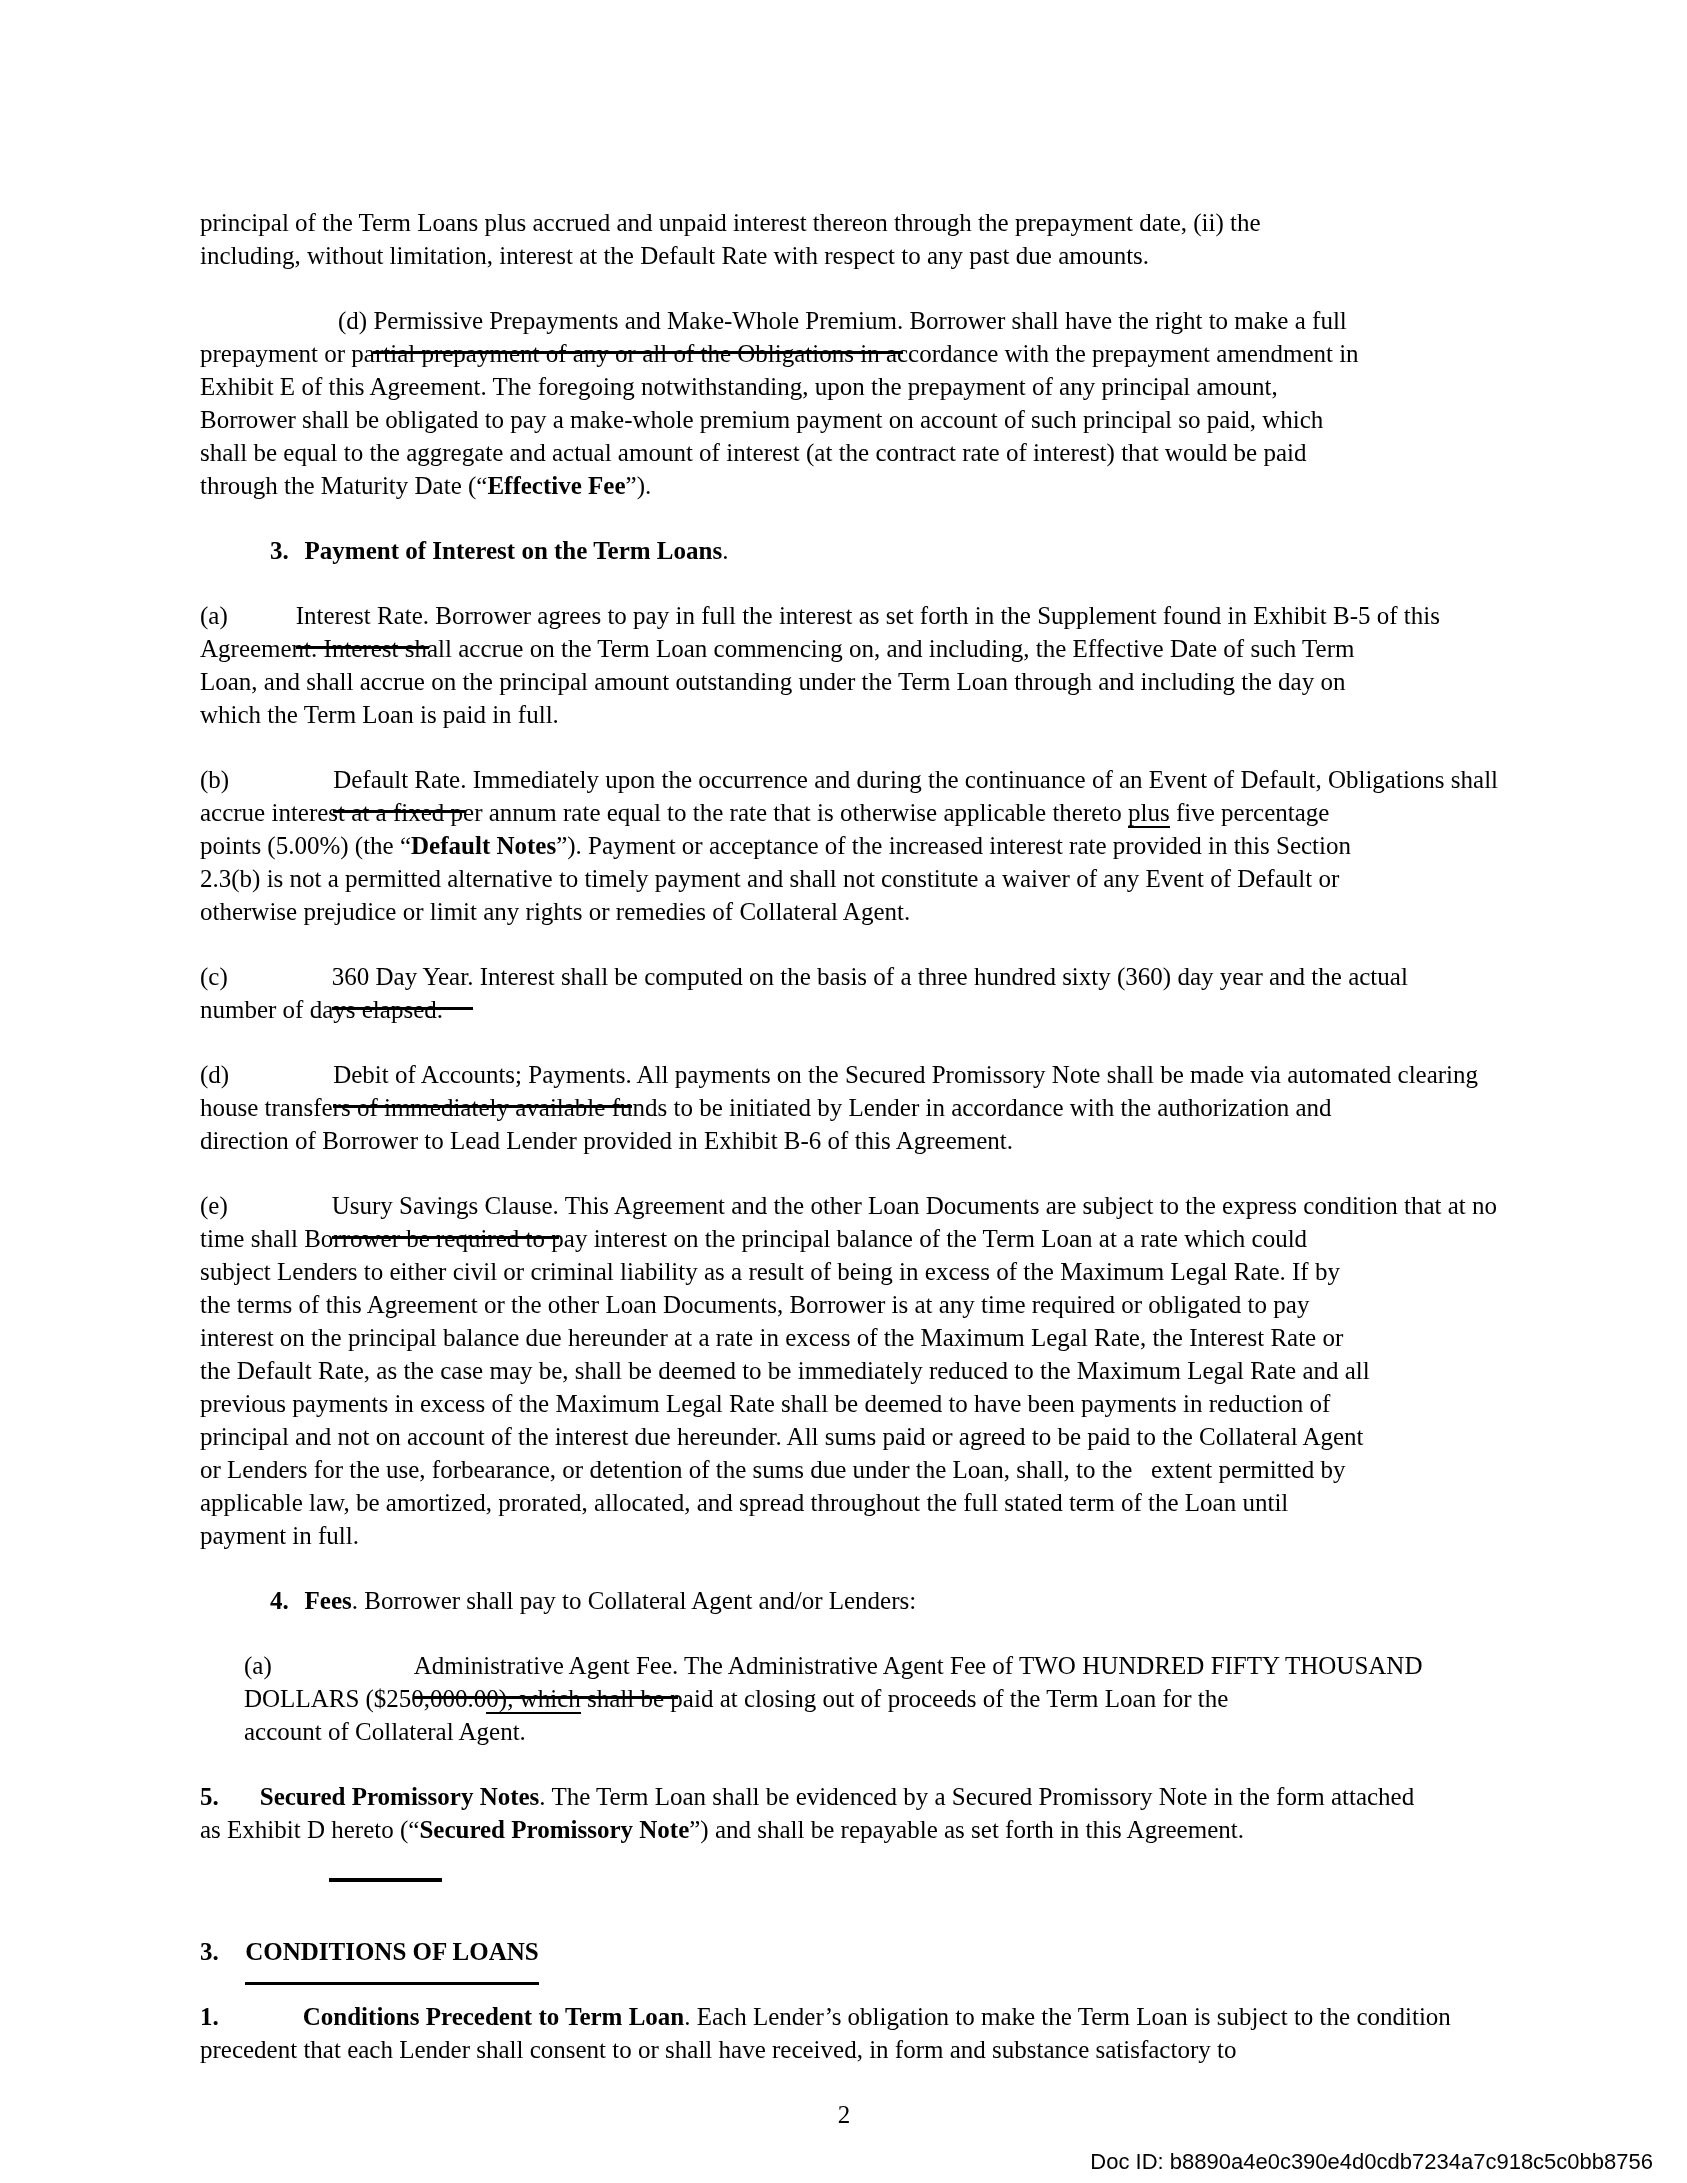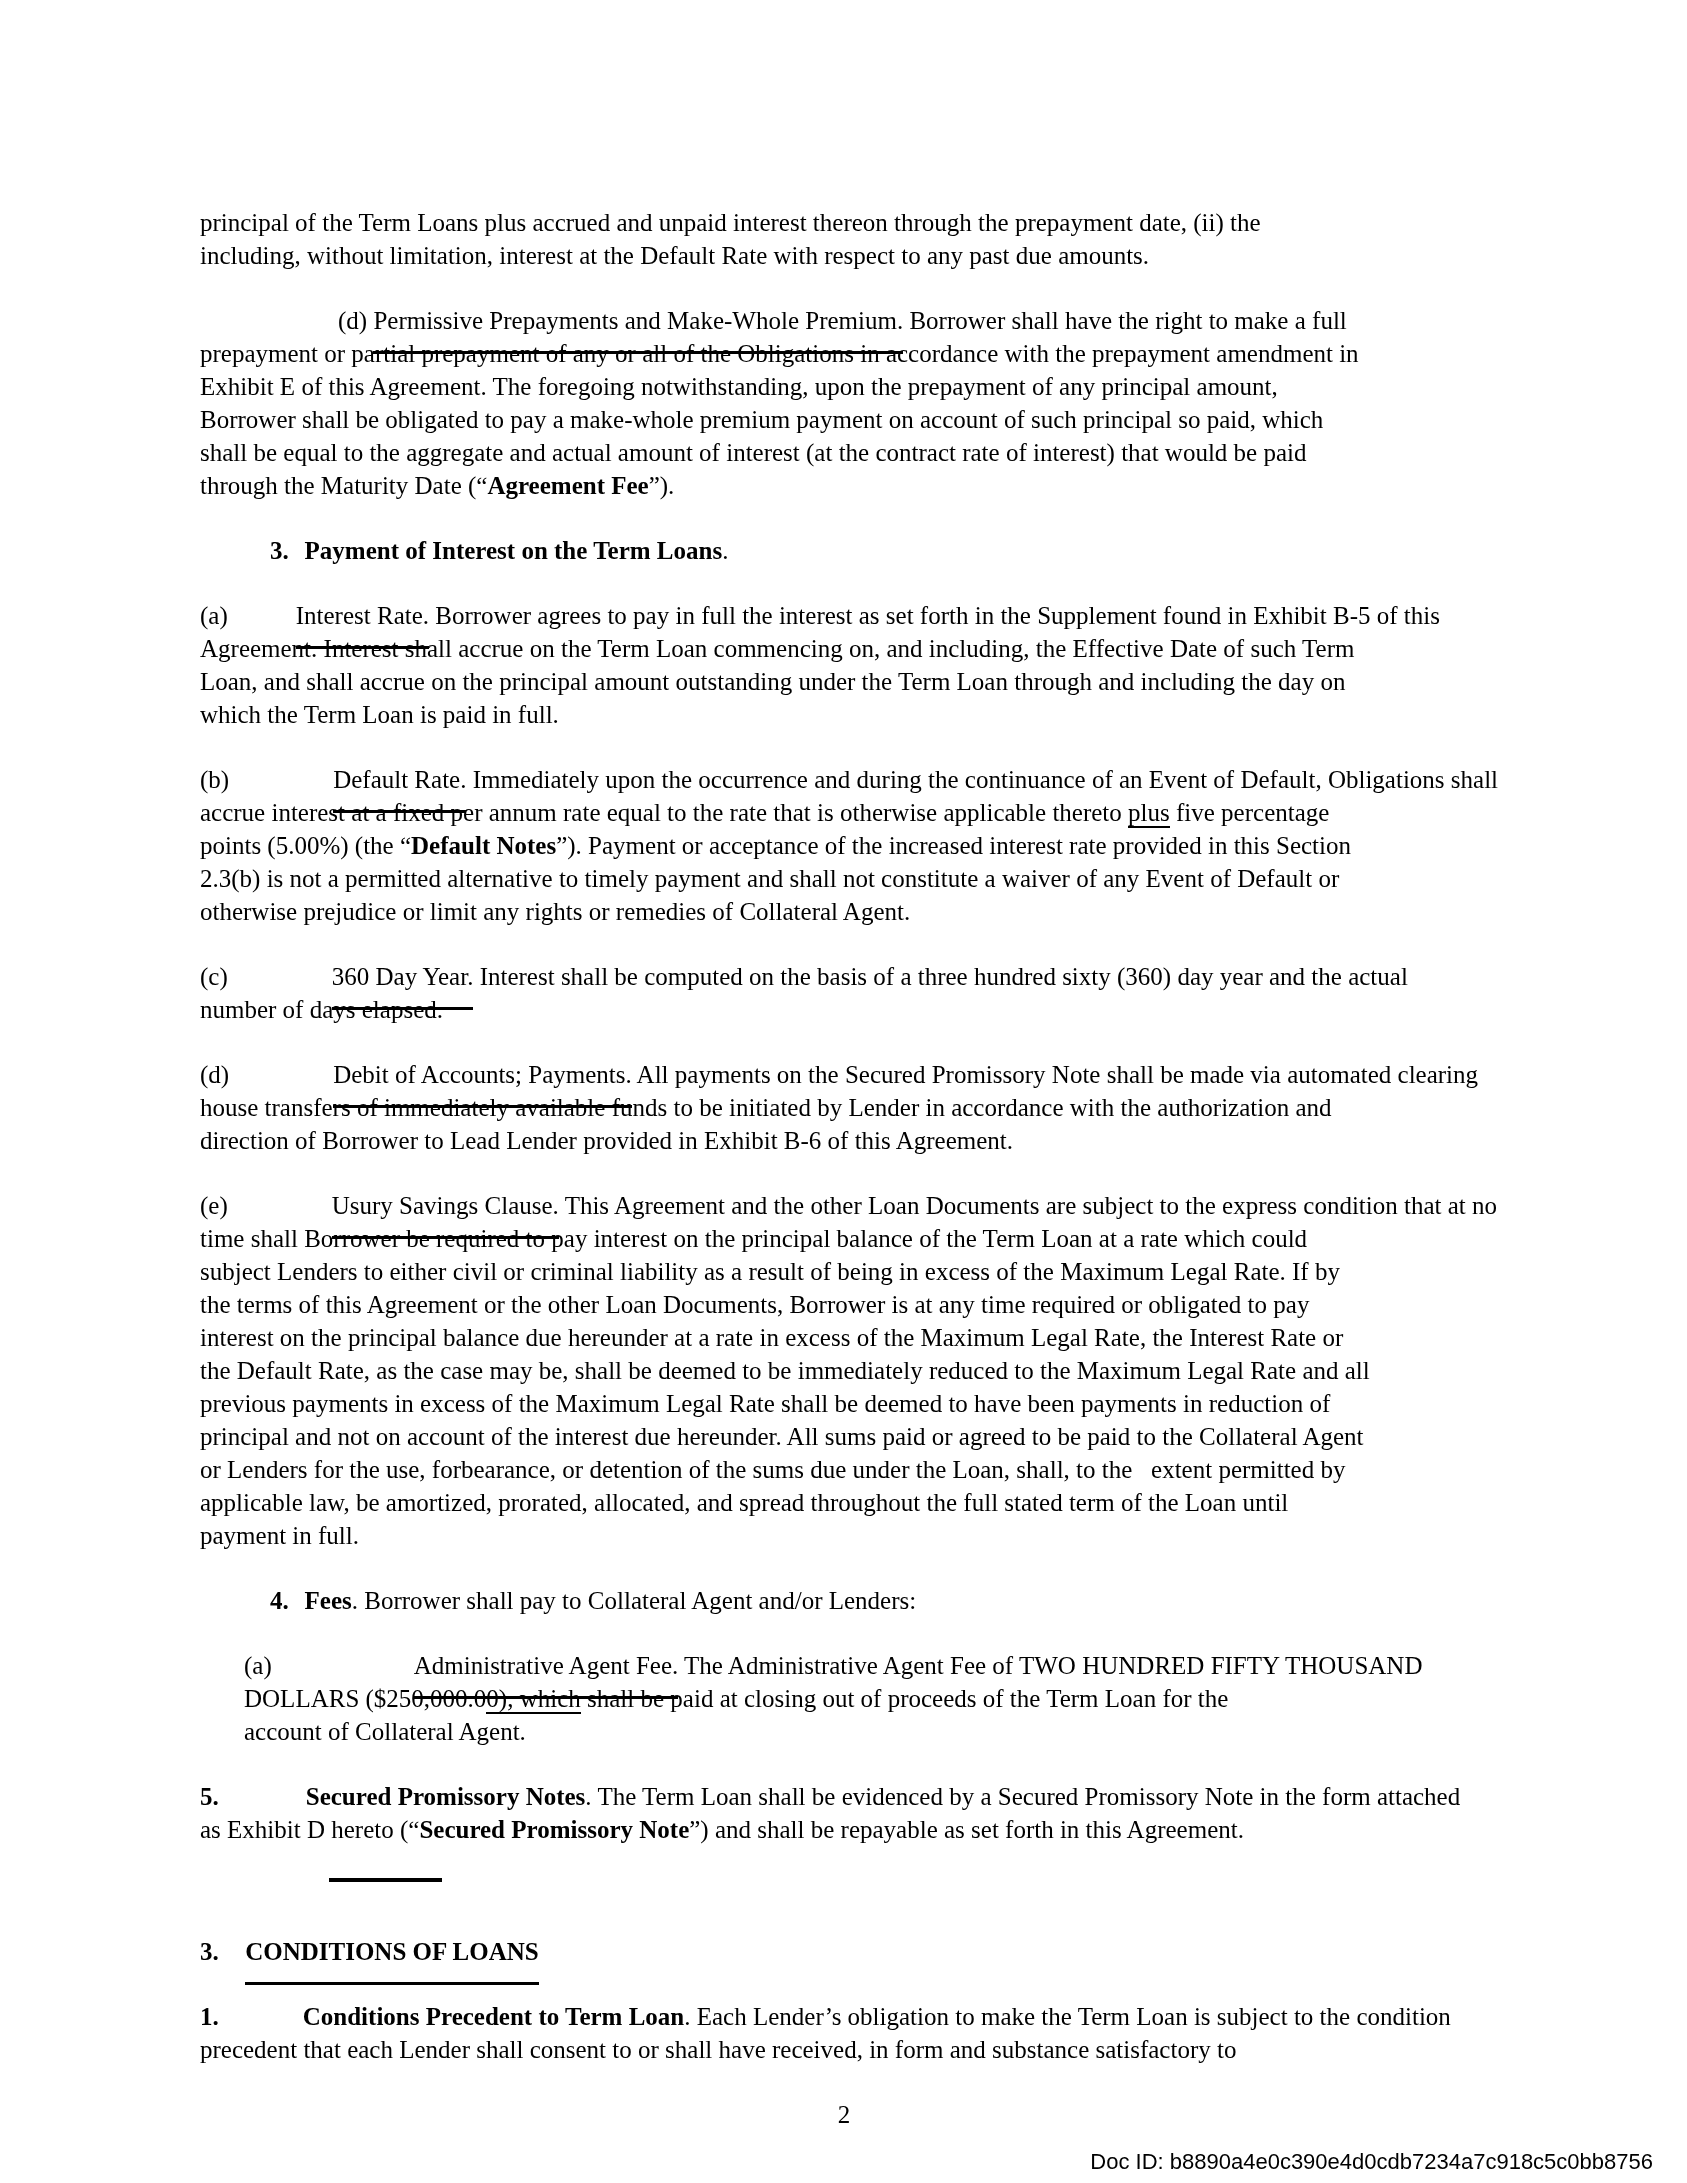--- a/index.html
+++ b/index.html
@@ -29,21 +29,21 @@
     <div class="block">
       <div class="ln"><span>principal of the Term Loans plus accrued and unpaid interest thereon through the prepayment date, (ii) the</span></div>
       <div class="ln"><span>including, without limitation, interest at the Default Rate with respect to any past due amounts.</span></div>
     </div>
     <div class="block">
       <div class="ln" style="padding-left: 138px;"><span>(d) </span><span class="u1">Permissive Prepayments and Make-Whole Premium.</span><span> Borrower shall have the right to make a full</span></div>
       <div class="ln"><span>prepayment or partial prepayment of any or all of the Obligations in accordance with the prepayment amendment in</span></div>
       <div class="ln"><span>Exhibit E of this Agreement. The foregoing notwithstanding, upon the prepayment of any principal amount,</span></div>
       <div class="ln"><span>Borrower shall be obligated to pay a make-whole premium payment on account of such principal so paid, which</span></div>
       <div class="ln"><span>shall be equal to the aggregate and actual amount of interest (at the contract rate of interest) that would be paid</span></div>
-      <div class="ln"><span>through the Maturity Date (“</span><span class="b">Agreement Fee</span><span>”).</span></div>
+      <div class="ln"><span>through the Maturity Date (“</span><span class="b">Effective Fee</span><span>”).</span></div>
     </div>
     <div class="block">
       <div class="ln" style="padding-left: 70px;"><span class="b">3.</span><span class="b" style="margin-left: 15.8px;">Payment of Interest on the Term Loans</span><span>.</span></div>
     </div>
     <div class="block">
       <div class="ln"><span>(a)</span><span class="u1" style="margin-left: 68px;">Interest Rate.</span><span> Borrower agrees to pay in full the interest as set forth in the Supplement found in Exhibit B-5 of this</span></div>
       <div class="ln"><span>Agreement. Interest shall accrue on the Term Loan commencing on, and including, the Effective Date of such Term</span></div>
       <div class="ln"><span>Loan, and shall accrue on the principal amount outstanding under the Term Loan through and including the day on</span></div>
       <div class="ln"><span>which the Term Loan is paid in full.</span></div>
     </div>
@@ -78,21 +78,21 @@
     </div>
     <div class="block">
       <div class="ln" style="padding-left: 70px;"><span class="b">4.</span><span class="b" style="margin-left: 15.8px;">Fees</span><span>. Borrower shall pay to Collateral Agent and/or Lenders:</span></div>
     </div>
     <div class="block" style="margin-left: 44px;">
       <div class="ln"><span>(a)</span><span class="u1" style="margin-left: 142px;">Administrative Agent Fee.</span><span> The Administrative Agent Fee of TWO HUNDRED FIFTY THOUSAND</span></div>
       <div class="ln"><span>DOLLARS ($250,000.0</span><span class="u2">0), which</span><span> shall be paid at closing out of proceeds of the Term Loan for the</span></div>
       <div class="ln"><span>account of Collateral Agent.</span></div>
     </div>
     <div class="block">
-      <div class="ln"><span class="b">5.</span><span class="b" style="margin-left: 87px;">Secured Promissory Notes</span><span>. The Term Loan shall be evidenced by a Secured Promissory Note in the form attached</span></div>
+      <div class="ln"><span class="b">5.</span><span class="b" style="margin-left: 41px;">Secured Promissory Notes</span><span>. The Term Loan shall be evidenced by a Secured Promissory Note in the form attached</span></div>
       <div class="ln"><span>as Exhibit D hereto (“</span><span class="b">Secured Promissory Note</span><span>”) and shall be repayable as set forth in this Agreement.</span></div>
     </div>
     <div class="rule" style="margin-left: 129px; width: 113px; margin-top: 9px; margin-bottom: 53px;"></div>
     <div class="block">
       <div class="ln"><span class="b">3.</span><span class="b u1" style="margin-left: 26.4px;">CONDITIONS OF LOANS</span></div>
     </div>
     <div class="block">
       <div class="ln"><span class="b">1.</span><span class="b" style="margin-left: 84px;">Conditions Precedent to Term Loan</span><span>. Each Lender’s obligation to make the Term Loan is subject to the condition</span></div>
       <div class="ln"><span>precedent that each Lender shall consent to or shall have received, in form and substance satisfactory to</span></div>
     </div>

